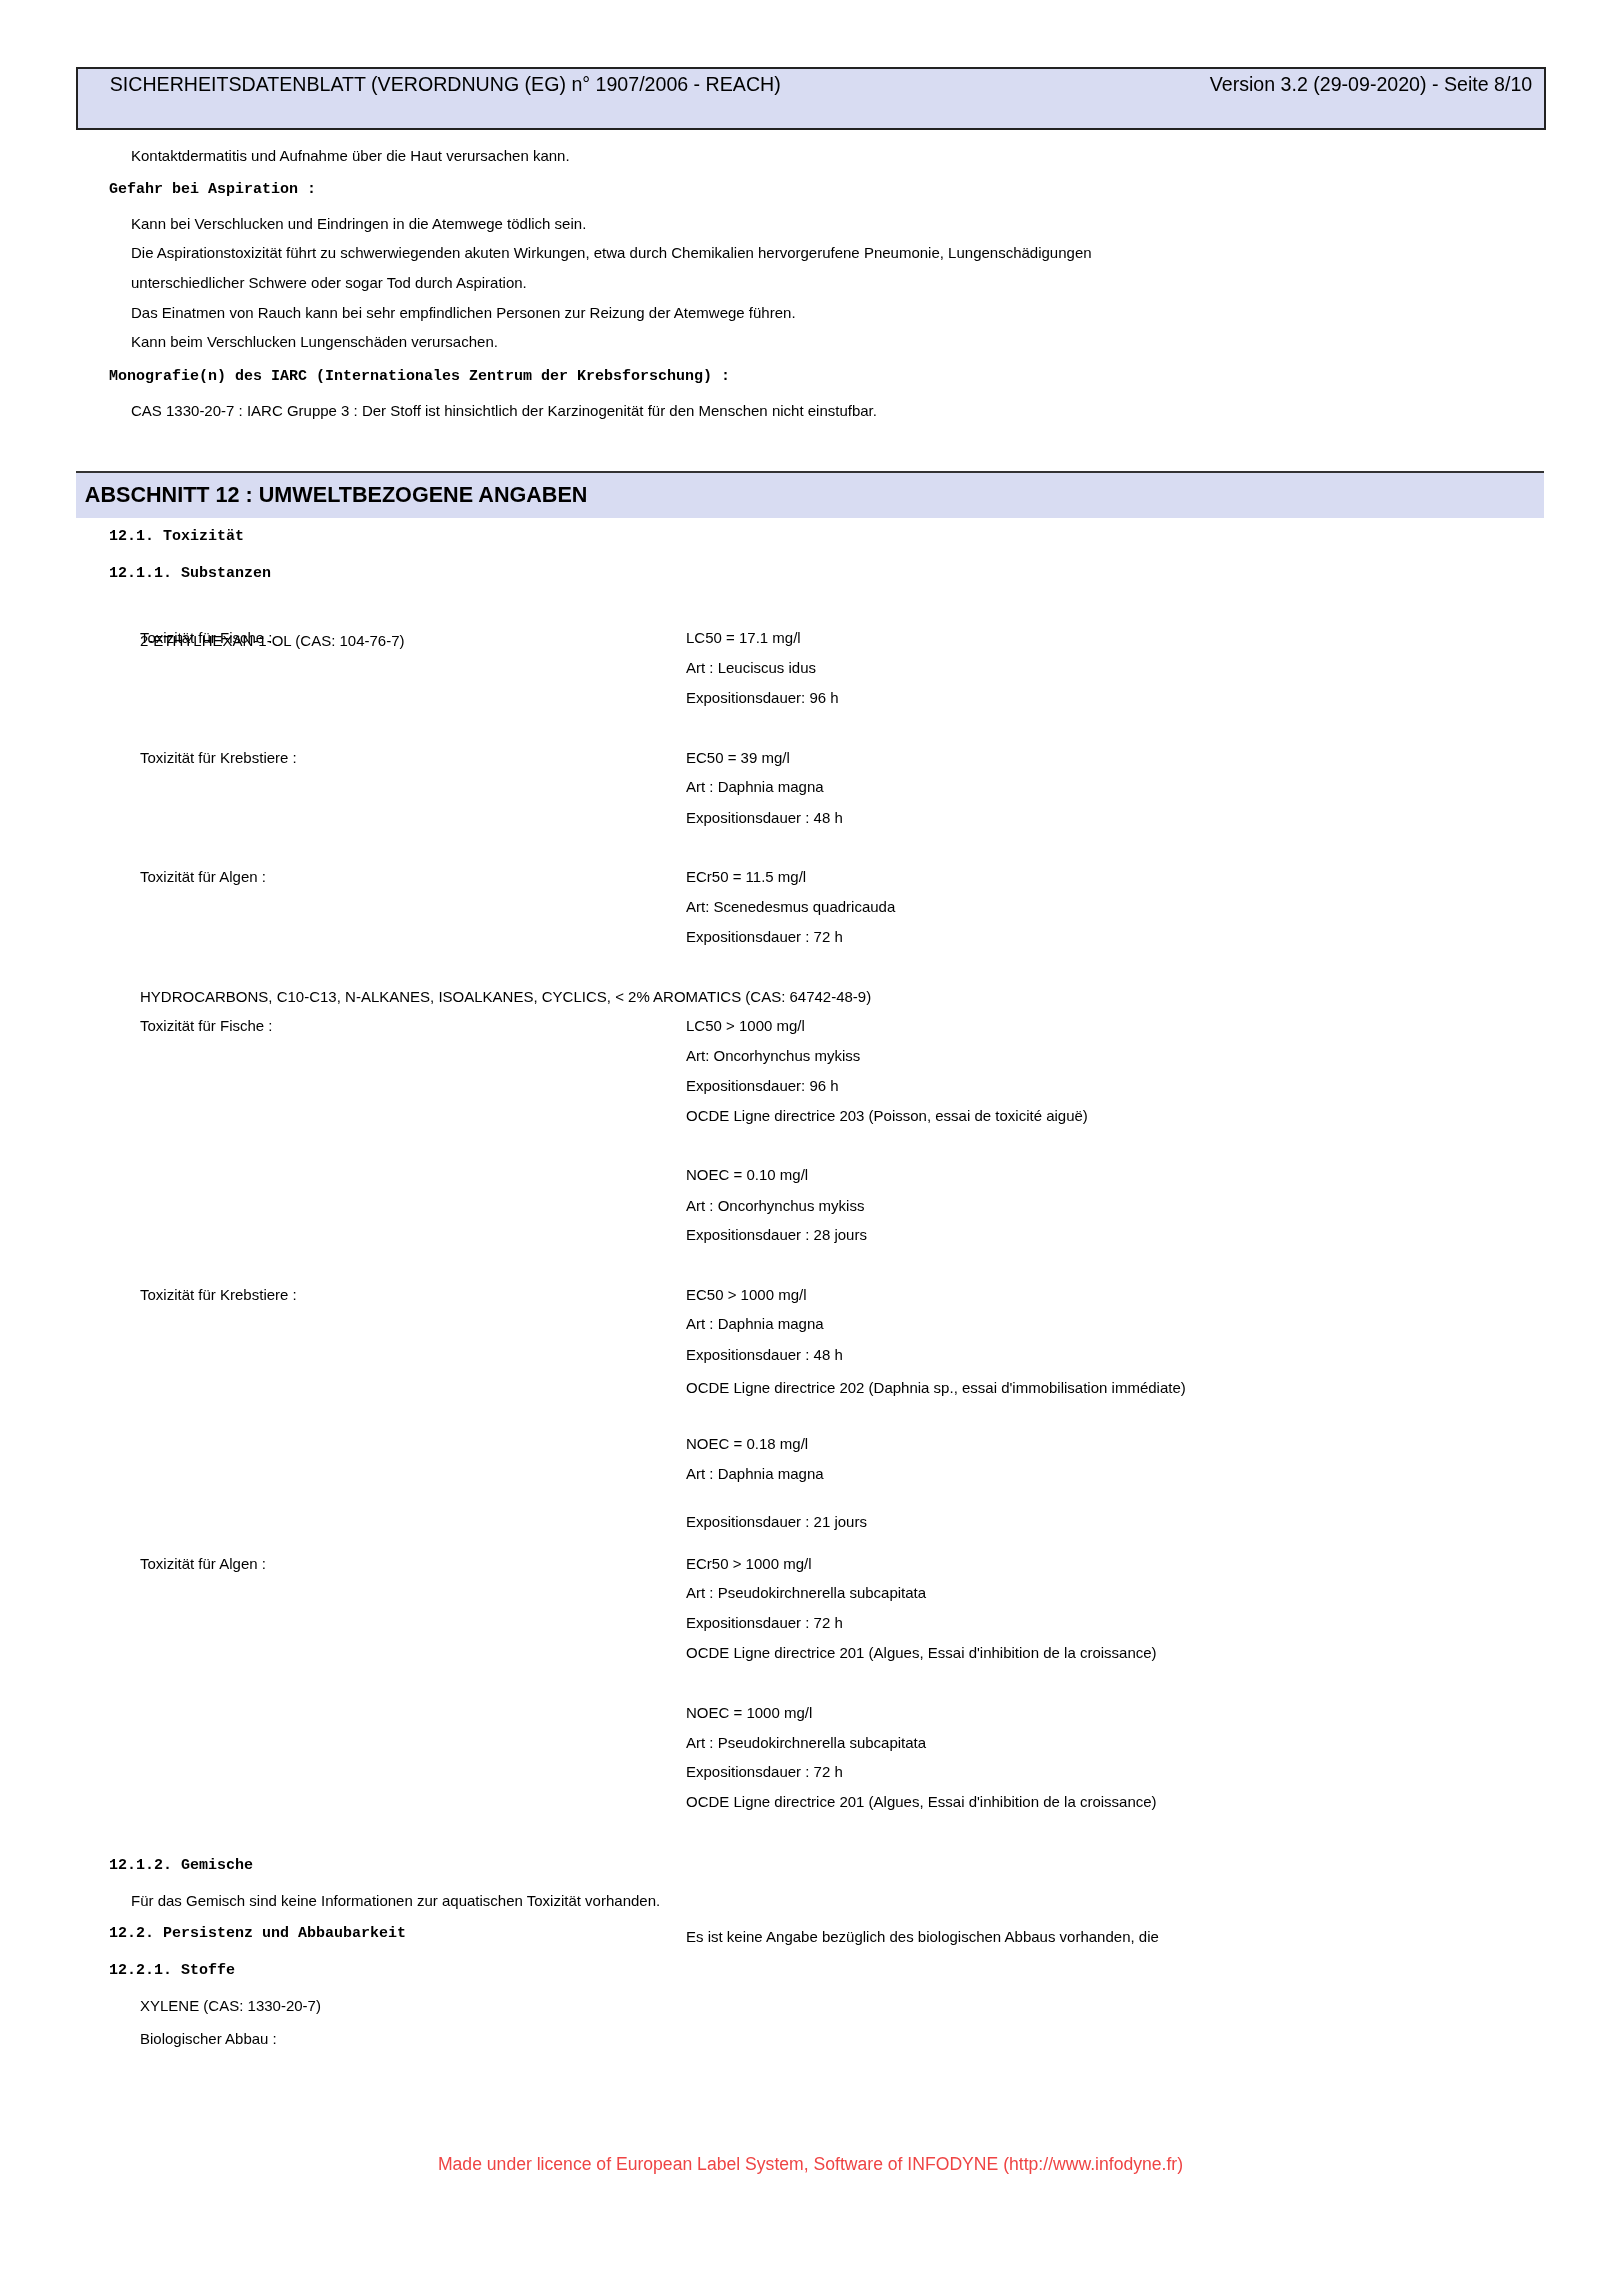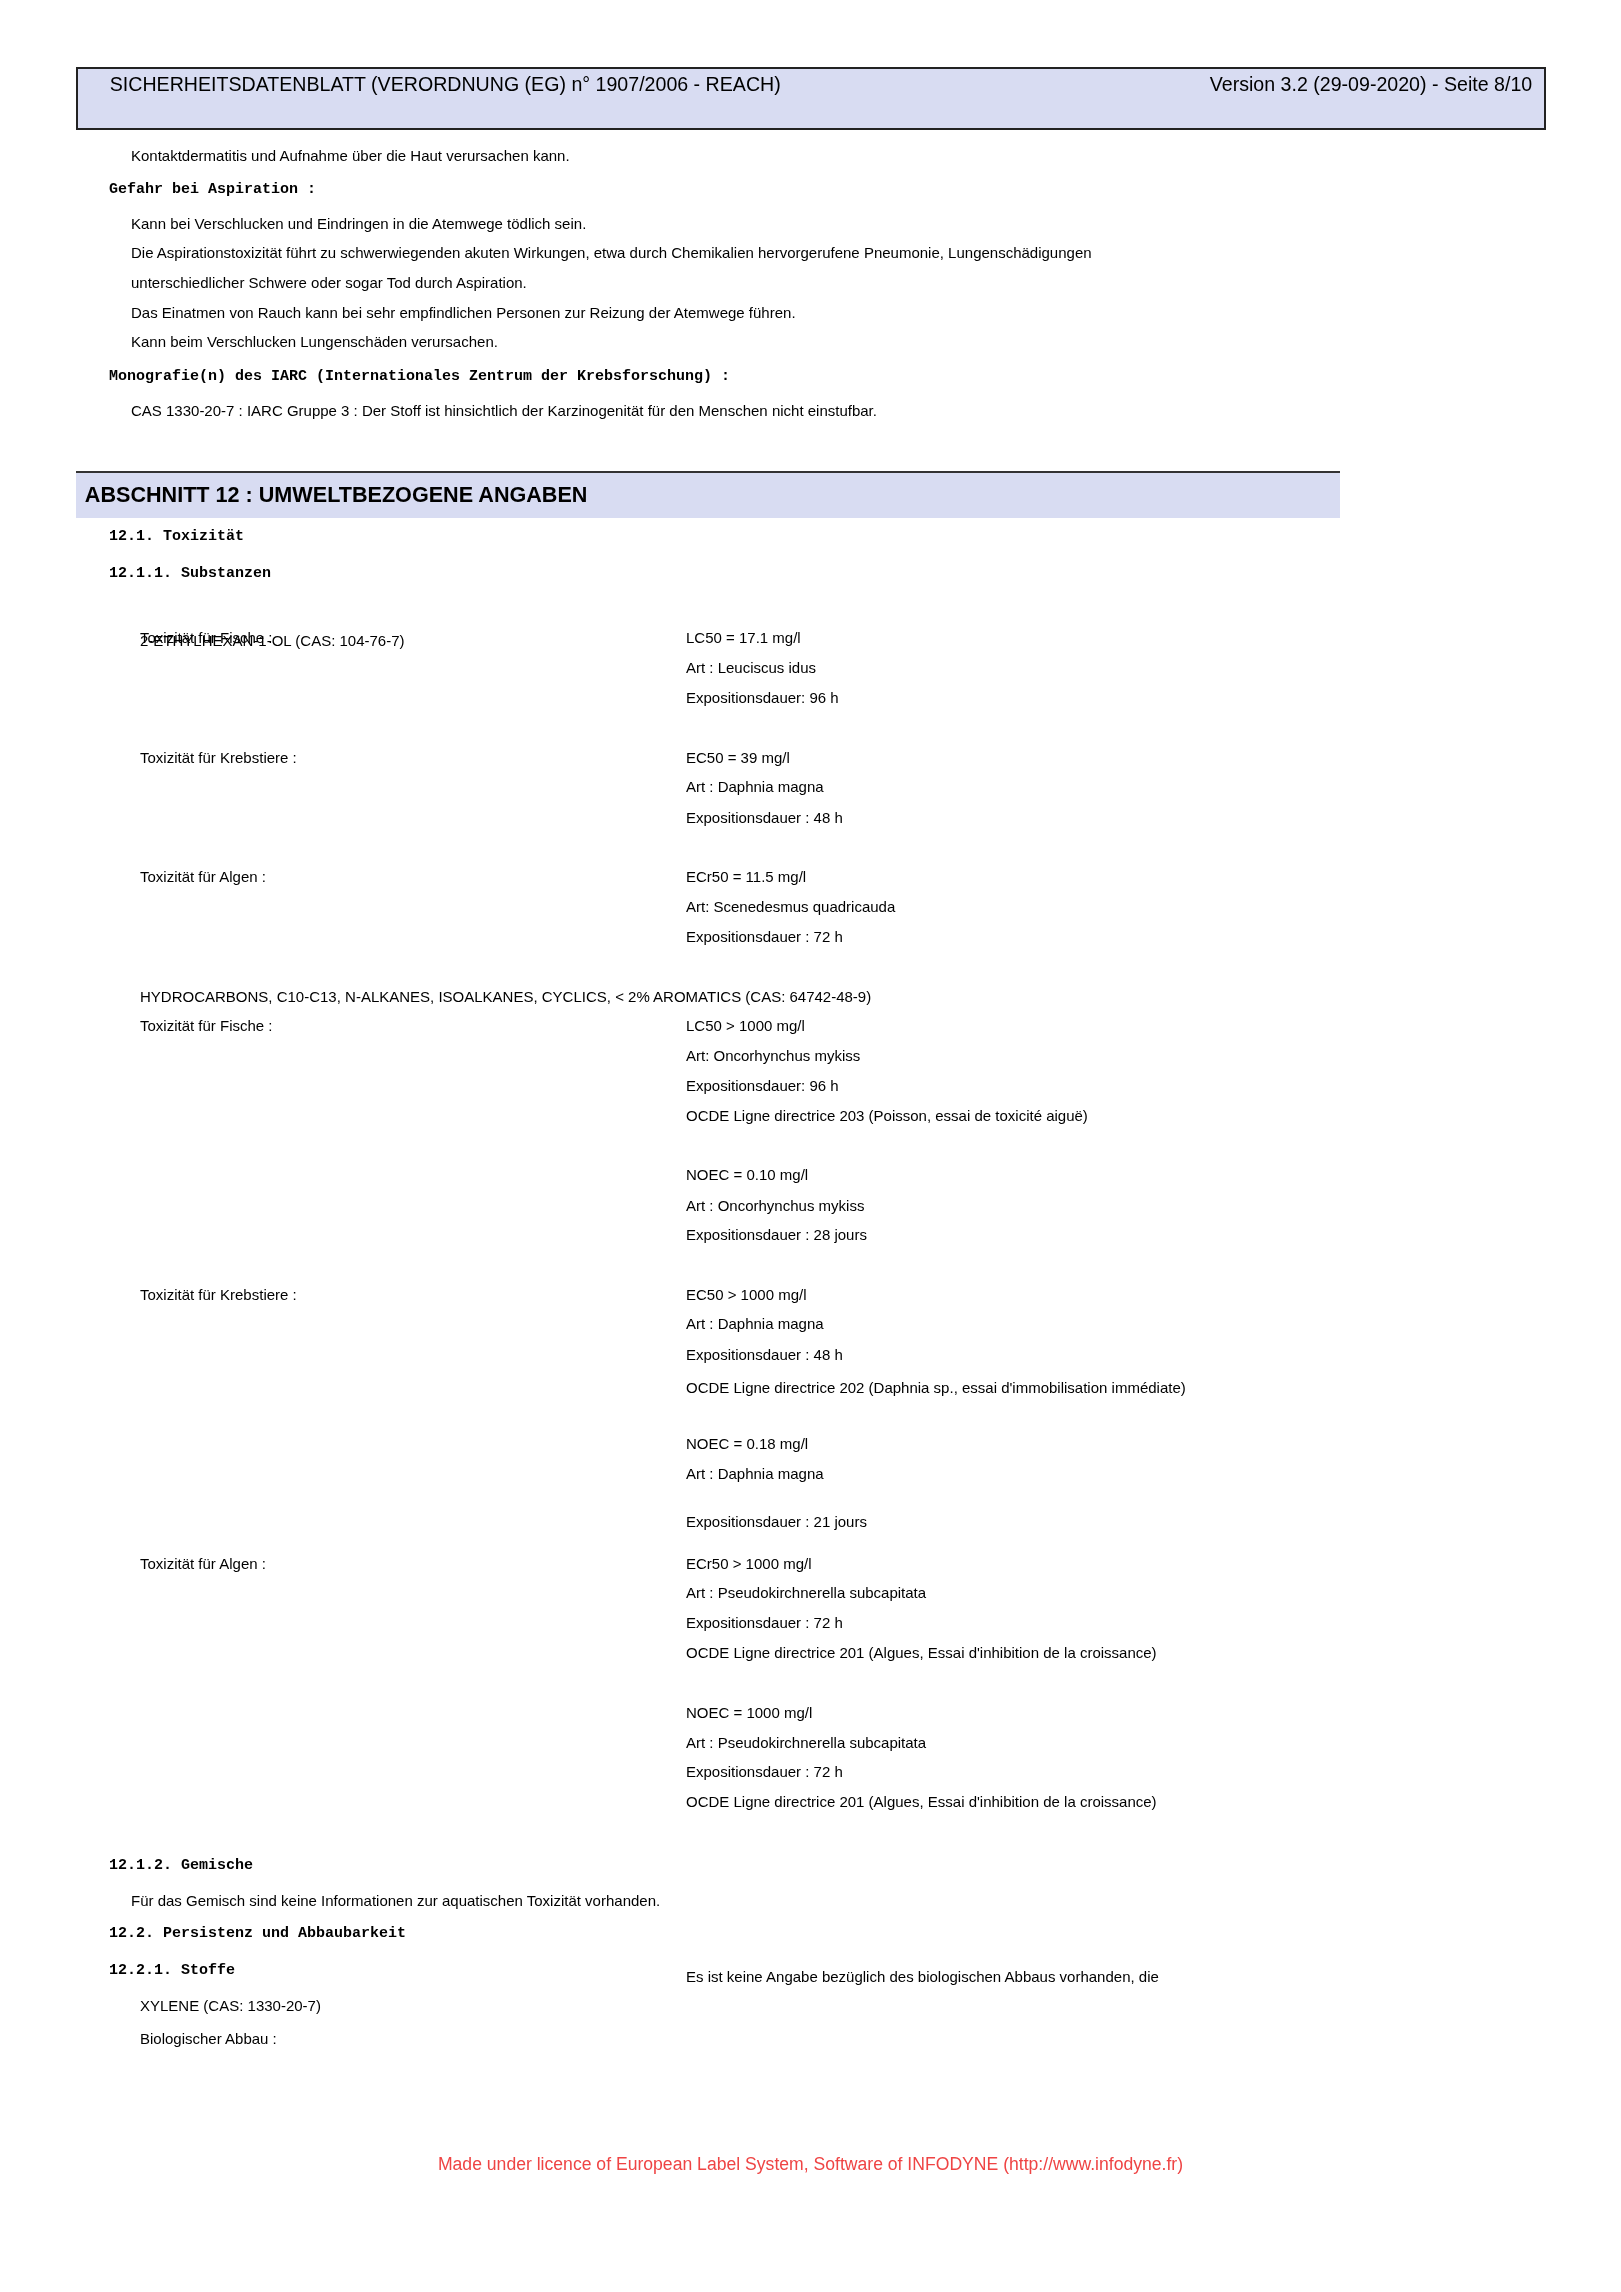--- a/index.html
+++ b/index.html
@@ -17,21 +17,21 @@
   .page-header .right { position: absolute; right: 0; top: 0; }
 
   .line { position: absolute; white-space: nowrap; line-height: 25.5px; font-size: 15px; }
   .bold { font-weight: bold; font-family: Liberation Mono, monospace; }
   .indent1 { left: 109px; }
   .indent2 { left: 131px; }
   .indent3 { left: 140px; }
   .valcol { left: 686px; }
 
   .section-header {
-    position: absolute; left: 76px; top: 471px; width: 1264px; height: 45px;
+    position: absolute; left: 76px; top: 471px; width: 1468px; height: 45px;
     background: #d8dcf2; border-top: 2px solid #333;
   }
   .section-header span {
     position: absolute; left: 8.8px; top: 7.8px; font-weight: bold; font-size: 21.6px; line-height: 27.4px;
   }
   .footer {
     position: absolute; top: 2153px; left: 0; width: 1621px; text-align: center;
     color: #ef4444; font-size: 17.6px; line-height: 23.5px;
   }
 </style>
@@ -111,16 +111,16 @@
 <div class="line valcol" style="top:1730px">Art : Pseudokirchnerella subcapitata</div>
 <div class="line valcol" style="top:1759px">Expositionsdauer : 72 h</div>
 <div class="line valcol" style="top:1789px">OCDE Ligne directrice 201 (Algues, Essai d'inhibition de la croissance)</div>
 
 <div class="line indent1 bold" style="top:1853px">12.1.2. Gemische</div>
 <div class="line indent2" style="top:1888px">Für das Gemisch sind keine Informationen zur aquatischen Toxizität vorhanden.</div>
 <div class="line indent1 bold" style="top:1921px">12.2. Persistenz und Abbaubarkeit</div>
 <div class="line indent1 bold" style="top:1958px">12.2.1. Stoffe</div>
 <div class="line indent3" style="top:1993px">XYLENE (CAS: 1330-20-7)</div>
 <div class="line indent3" style="top:2026px">Biologischer Abbau :</div>
-<div class="line valcol" style="top:1964px">Es ist keine Angabe bezüglich des biologischen Abbaus vorhanden, die</div>
+<div class="line valcol" style="top:1924px">Es ist keine Angabe bezüglich des biologischen Abbaus vorhanden, die</div>
 
 <div class="footer">Made under licence of European Label System, Software of INFODYNE (http://www.infodyne.fr)</div>
 
 
 </body></html>

